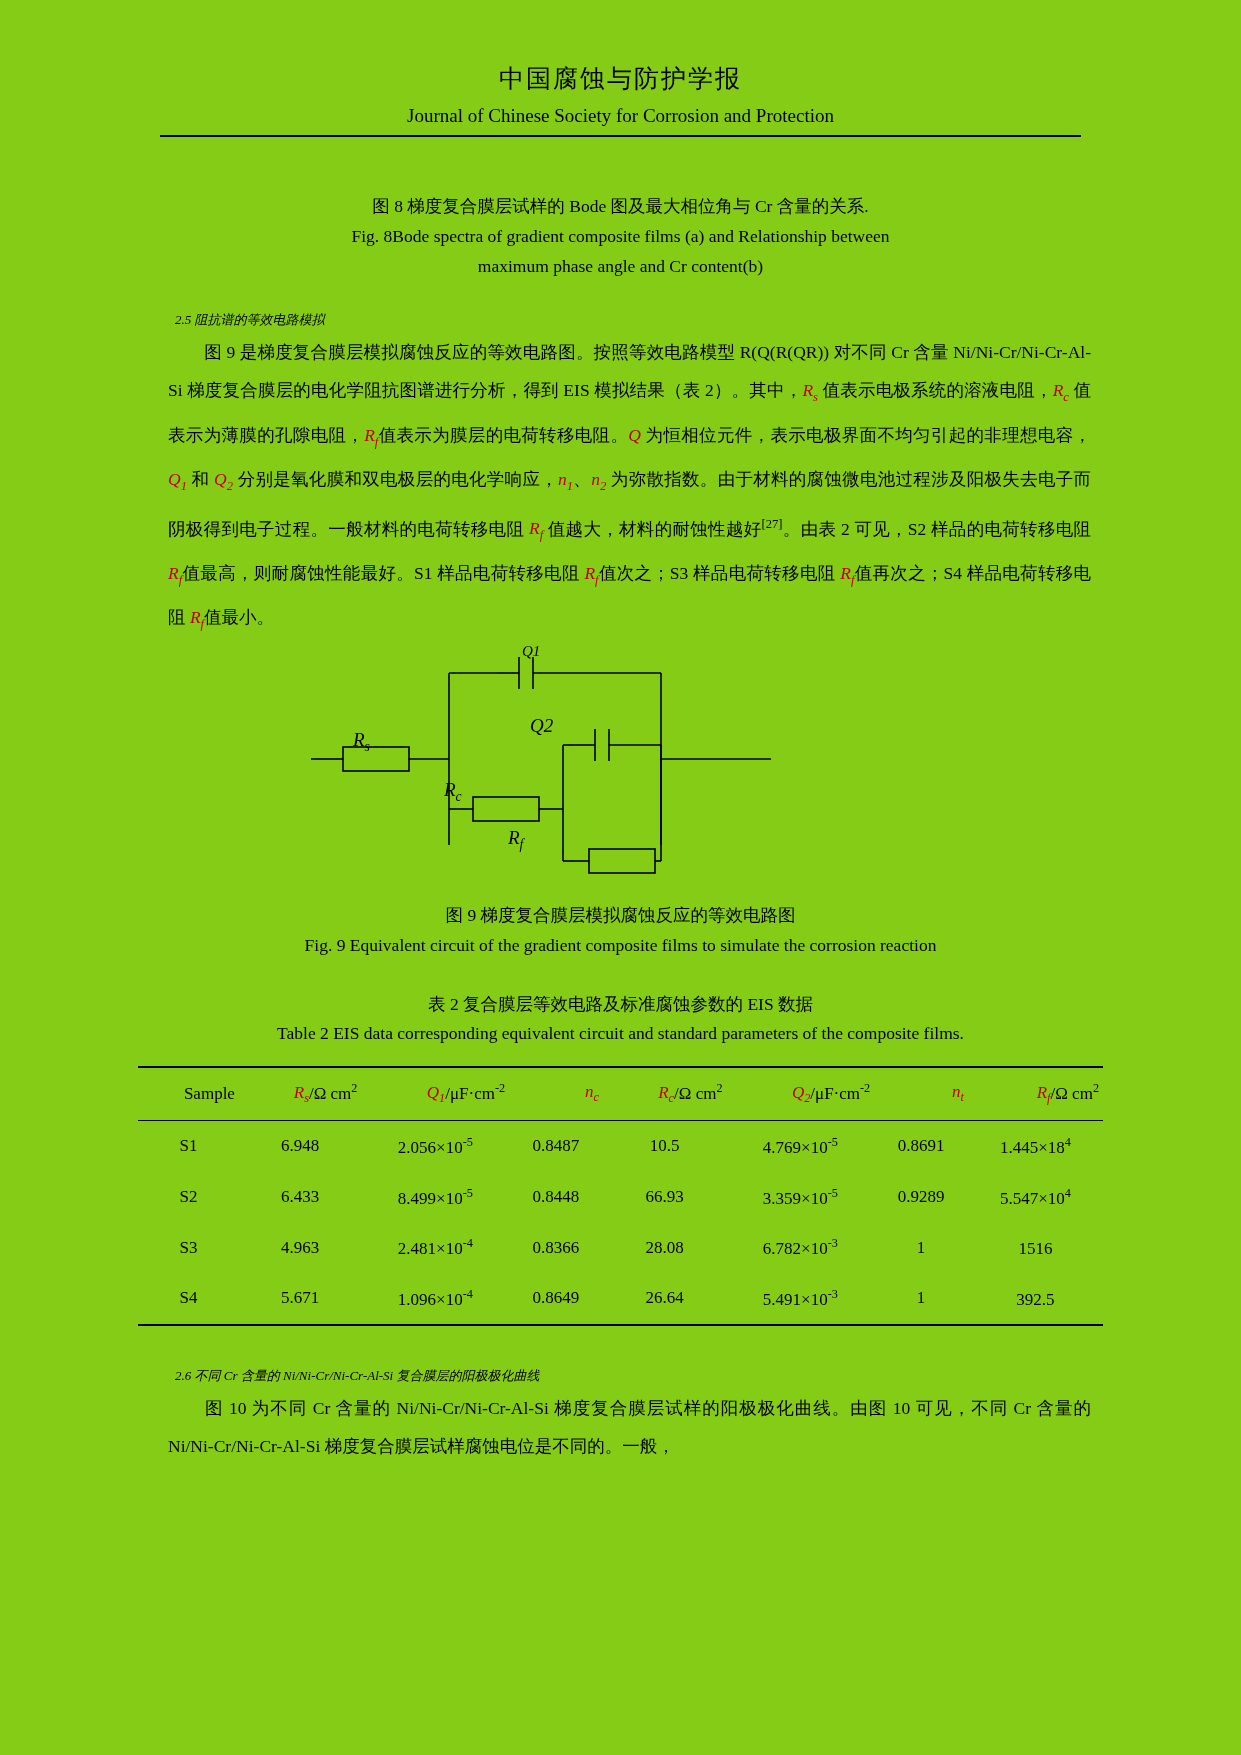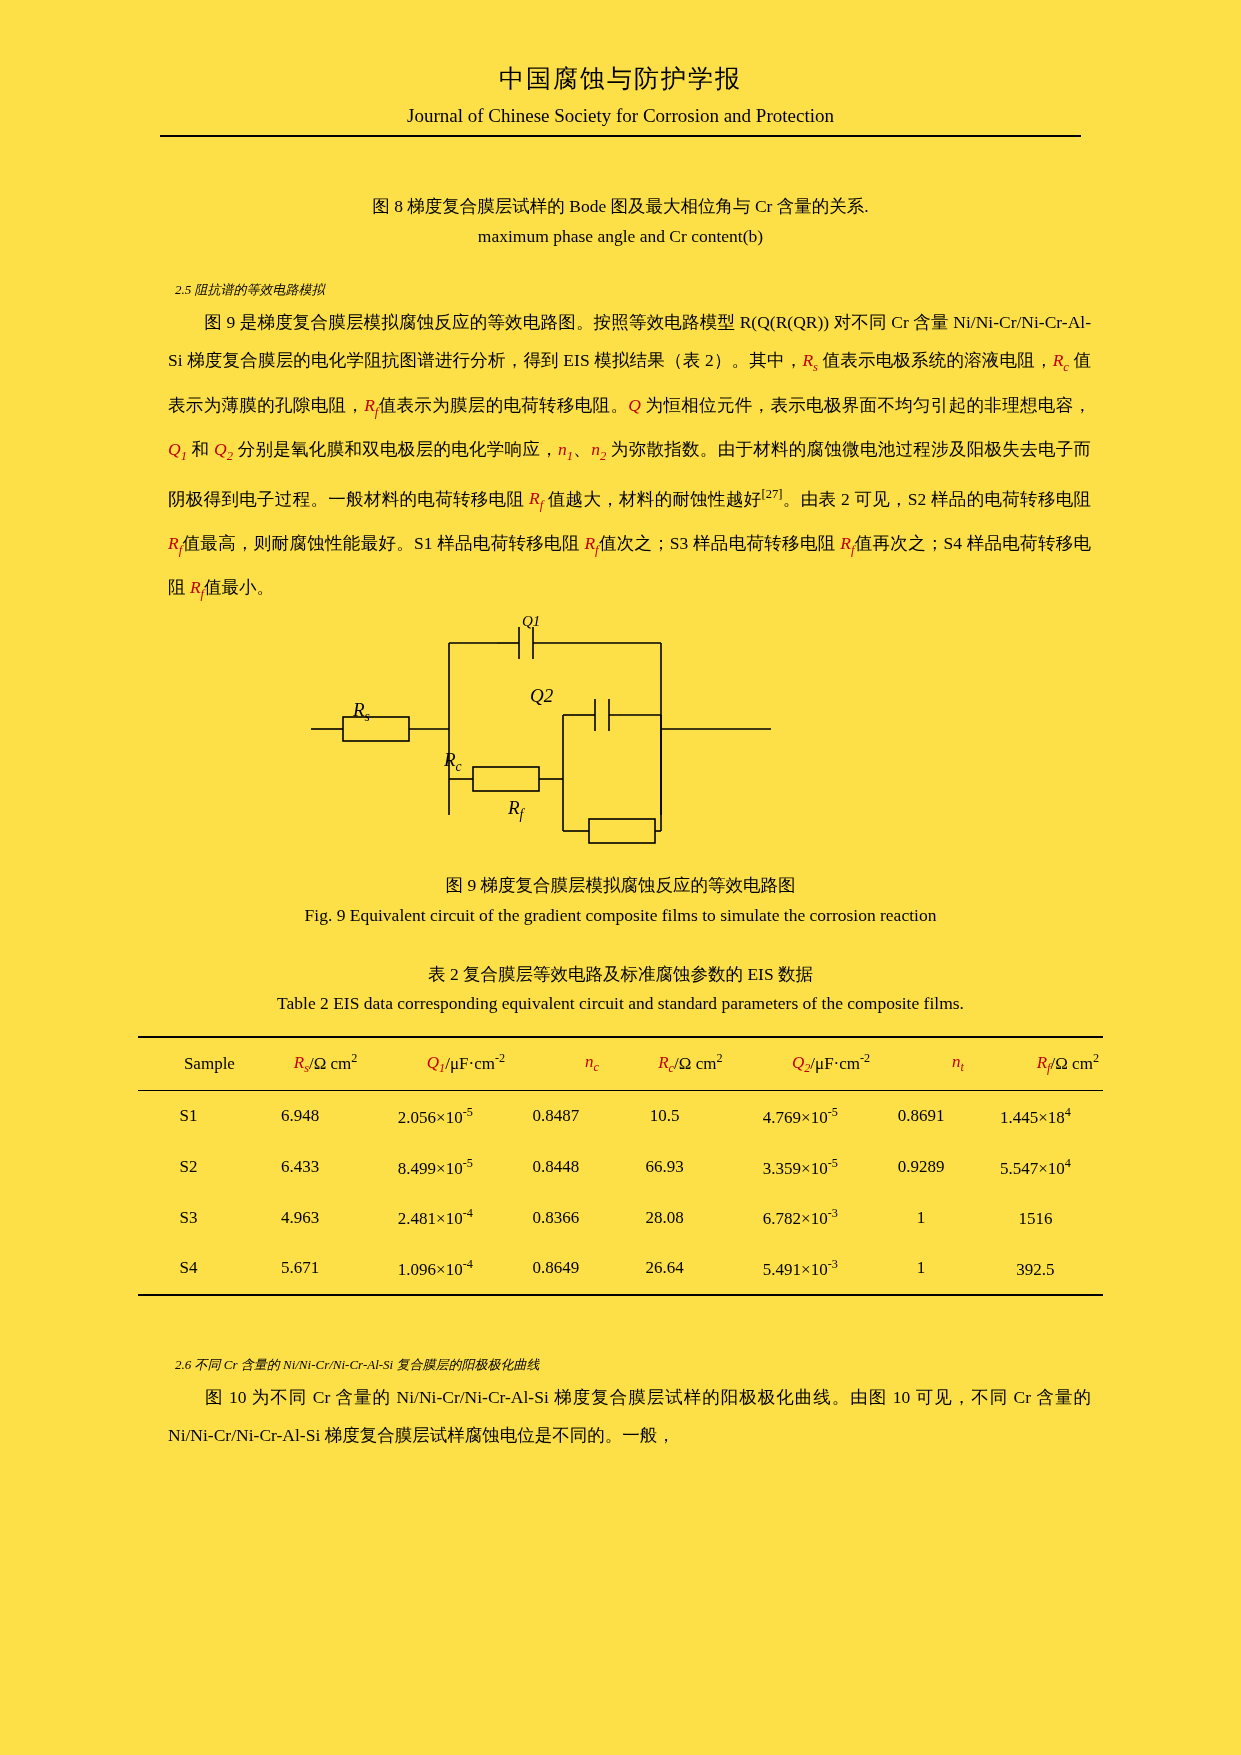--- a/index.html
+++ b/index.html
@@ -5,21 +5,21 @@
   html, body {
     margin: 0;
     padding: 0;
     background: #ffffff;
   }
   .page {
     position: relative;
     width: 1241px;
     height: 1755px;
     margin: 0 auto;
-    background: #fde047;
+    background: #84cc16;
     font-family: "Liberation Serif", serif;
     color: #000000;
     overflow: hidden;
   }
 
   
   .header {
     text-align: center;
     padding-top: 62px;
   }
@@ -105,20 +105,21 @@
 <div class="page">
 
   <div class="header">
     <div class="header-cn">中国腐蚀与防护学报</div>
     <div class="header-en">Journal of Chinese Society for Corrosion and Protection</div>
   </div>
   <div class="header-rule"></div>
 
   <div class="caption caption-block">
     <div>图 8  梯度复合膜层试样的 Bode 图及最大相位角与 Cr 含量的关系.</div>
+    <div>Fig. 8Bode spectra of gradient composite films (a) and Relationship between</div>
     <div>maximum phase angle and Cr content(b)</div>
   </div>
 
   <div class="sec-head">2.5 阻抗谱的等效电路模拟</div>
 
   <div class="para">
     <span class="indent"></span><span>图 9 是梯度复合膜层模拟腐蚀反应的等效电路图。按照等效电路模型 R(Q(R(QR)) 对不同 Cr 含量 Ni/Ni-Cr/Ni-Cr-Al-Si 梯度复合膜层的电化学阻抗图谱进行分析，得到 EIS 模拟结果（表 2）。其中，</span><span class="sym"><span>R</span><sub>s</sub></span><span> 值表示电极系统的溶液电阻，</span><span class="sym"><span>R</span><sub>c</sub></span><span> 值表示为薄膜的孔隙电阻，</span><span class="sym"><span>R</span><sub>f</sub></span><span>值表示为膜层的电荷转移电阻。</span><span class="sym"><span>Q</span></span><span> 为恒相位元件，表示电极界面不均匀引起的非理想电容，</span><span class="sym"><span>Q</span><sub>1</sub></span><span> 和 </span><span class="sym"><span>Q</span><sub>2</sub></span><span> 分别是氧化膜和双电极层的电化学响应，</span><span class="sym"><span>n</span><sub>1</sub></span><span>、</span><span class="sym"><span>n</span><sub>2</sub></span><span> 为弥散指数。由于材料的腐蚀微电池过程涉及阳极失去电子而阴极得到电子过程。一般材料的电荷转移电阻 </span><span class="sym"><span>R</span><sub>f</sub></span><span> 值越大，材料的耐蚀性越好</span><sup>[27]</sup><span>。由表 2 可见，S2 样品的电荷转移电阻 </span><span class="sym"><span>R</span><sub>f</sub></span><span>值最高，则耐腐蚀性能最好。S1 样品电荷转移电阻 </span><span class="sym"><span>R</span><sub>f</sub></span><span>值次之；S3 样品电荷转移电阻 </span><span class="sym"><span>R</span><sub>f</sub></span><span>值再次之；S4 样品电荷转移电阻 </span><span class="sym"><span>R</span><sub>f</sub></span><span>值最小。</span>
   </div>
 
   <div class="circuit-wrap">
@@ -247,18 +248,18 @@
         <td><span>1.096×10</span><sup>-4</sup></td>
         <td>0.8649</td>
         <td>26.64</td>
         <td><span>5.491×10</span><sup>-3</sup></td>
         <td>1</td>
         <td><span>392.5</span><sup></sup></td>
       </tr>
     </tbody>
   </table>
 
-  <div class="sec-head" style="margin-top:60px;">2.6 不同 Cr 含量的 Ni/Ni-Cr/Ni-Cr-Al-Si 复合膜层的阳极极化曲线</div>
+  <div class="sec-head" style="margin-top:41px;">2.6 不同 Cr 含量的 Ni/Ni-Cr/Ni-Cr-Al-Si 复合膜层的阳极极化曲线</div>
   <div class="para">
     <span class="indent"></span><span>图 10 为不同 Cr 含量的 Ni/Ni-Cr/Ni-Cr-Al-Si 梯度复合膜层试样的阳极极化曲线。由图 10 可见，不同 Cr 含量的 Ni/Ni-Cr/Ni-Cr-Al-Si 梯度复合膜层试样腐蚀电位是不同的。一般，</span>
   </div>
 
 </div>
 
 </body></html>

